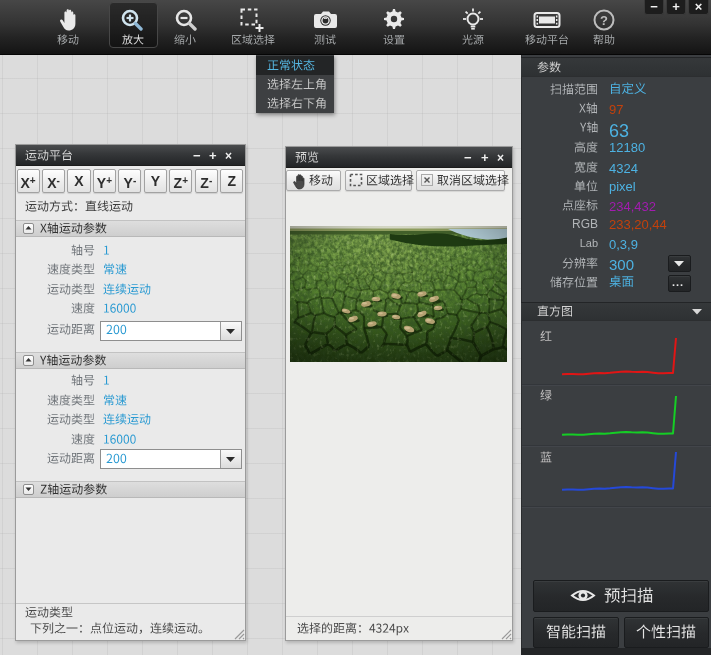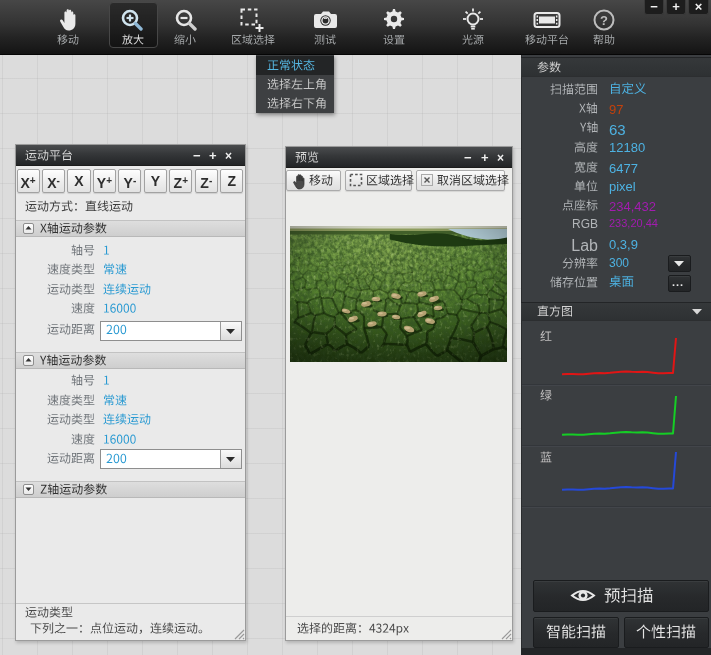--- a/index.html
+++ b/index.html
@@ -1184,51 +1184,51 @@
 <svg style="position:absolute;left:609px;top:82.0px;overflow:visible" width="38" height="16">
     <path transform="translate(0,11.0)" fill="#4db2e2" d="M3 -5.1H9.7V-3.3H3ZM3 -6V-7.9H9.7V-6ZM3 -2.4H9.7V-0.6H3ZM5.7 -10.5C5.6 -10 5.4 -9.3 5.2 -8.8H2V1H3V0.3H9.7V1H10.7V-8.8H6.2C6.4 -9.3 6.6 -9.8 6.8 -10.4ZM15.3 -4.7C15 -2.5 14.3 -0.7 12.9 0.4C13.2 0.6 13.6 0.9 13.7 1C14.6 0.3 15.2 -0.6 15.6 -1.8C16.7 0.4 18.6 0.8 21.2 0.8H24.1C24.2 0.5 24.4 0.1 24.5 -0.2C23.9 -0.1 21.7 -0.1 21.3 -0.1C20.5 -0.1 19.9 -0.2 19.2 -0.3V-2.8H23V-3.7H19.2V-5.7H22.4V-6.7H15.1V-5.7H18.2V-0.6C17.2 -0.9 16.4 -1.7 15.9 -3C16.1 -3.5 16.2 -4 16.2 -4.6ZM17.8 -10.3C18 -10 18.3 -9.5 18.4 -9.1H13.5V-6.4H14.4V-8.2H23V-6.4H24V-9.1H19.5C19.4 -9.5 19 -10.1 18.8 -10.6ZM30.2 -10.2C30.6 -9.3 31.2 -8 31.4 -7.2L32.2 -7.6C32 -8.4 31.4 -9.6 31 -10.6ZM34.9 -9.6C34.1 -7.2 33 -5.1 31.3 -3.4C29.7 -4.9 28.5 -6.9 27.7 -9.1L26.8 -8.8C27.7 -6.5 29 -4.4 30.6 -2.7C29.2 -1.5 27.5 -0.5 25.4 0.2C25.6 0.4 25.9 0.8 26 1C28.1 0.2 29.9 -0.8 31.3 -2C32.7 -0.7 34.4 0.3 36.4 1C36.5 0.7 36.8 0.4 37 0.2C35.1 -0.4 33.4 -1.4 32 -2.7C33.8 -4.5 35 -6.7 35.9 -9.3Z"></path>
   </svg>
 <svg style="position:absolute;left:579px;top:102.0px;overflow:visible" width="19" height="16">
     <path transform="translate(0,10.6)" fill="#b2b5b8" d="M0.2 0H1.4L2.6 -2.4C2.9 -2.8 3.1 -3.3 3.3 -3.8H3.4C3.7 -3.3 3.9 -2.8 4.2 -2.4L5.5 0H6.7L4.1 -4.5L6.5 -8.8H5.3L4.2 -6.6C3.9 -6.1 3.8 -5.8 3.5 -5.3H3.5C3.2 -5.8 3 -6.1 2.8 -6.6L1.6 -8.8H0.4L2.8 -4.5ZM13.2 -3.3H14.8V-0.5H13.2ZM13.2 -4.1V-6.7H14.8V-4.1ZM17.2 -3.3V-0.5H15.7V-3.3ZM17.2 -4.1H15.7V-6.7H17.2ZM14.8 -10.1V-7.5H12.4V1H13.2V0.3H17.2V0.9H18V-7.5H15.7V-10.1ZM7.9 -4C8 -4.1 8.4 -4.2 8.8 -4.2H9.9V-2.4L7.4 -2L7.6 -1.1L9.9 -1.6V0.9H10.7V-1.8L12 -2L12 -2.8L10.7 -2.6V-4.2H11.9V-5H10.7V-6.8H9.9V-5H8.7C9 -5.8 9.4 -6.8 9.7 -7.8H11.9V-8.7H9.9C10 -9.1 10.1 -9.5 10.2 -9.9L9.3 -10.1C9.2 -9.6 9.1 -9.1 9 -8.7H7.5V-7.8H8.8C8.6 -6.9 8.3 -6 8.2 -5.7C8 -5.2 7.8 -4.8 7.6 -4.8C7.7 -4.6 7.8 -4.2 7.9 -4Z"></path>
   </svg>
 <div class="abs" style="left:609px;top:101.5px;font-size:13px;color:#c2410c">97</div>
 <svg style="position:absolute;left:580px;top:121.4px;overflow:visible" width="18" height="16">
     <path transform="translate(0,10.6)" fill="#b2b5b8" d="M2.6 0H3.7V-3.4L6.4 -8.8H5.2L4.1 -6.3C3.8 -5.7 3.5 -5 3.2 -4.4H3.2C2.9 -5 2.6 -5.7 2.3 -6.3L1.2 -8.8H-0L2.6 -3.4ZM12.7 -3.3H14.3V-0.5H12.7ZM12.7 -4.1V-6.7H14.3V-4.1ZM16.7 -3.3V-0.5H15.2V-3.3ZM16.7 -4.1H15.2V-6.7H16.7ZM14.3 -10.1V-7.5H11.9V1H12.7V0.3H16.7V0.9H17.5V-7.5H15.2V-10.1ZM7.4 -4C7.5 -4.1 7.8 -4.2 8.3 -4.2H9.4V-2.4L6.9 -2L7.1 -1.1L9.4 -1.6V0.9H10.2V-1.8L11.5 -2L11.4 -2.8L10.2 -2.6V-4.2H11.4V-5H10.2V-6.8H9.4V-5H8.2C8.5 -5.8 8.9 -6.8 9.2 -7.8H11.4V-8.7H9.4C9.5 -9.1 9.6 -9.5 9.6 -9.9L8.8 -10.1C8.7 -9.6 8.6 -9.1 8.5 -8.7H7V-7.8H8.3C8.1 -6.9 7.8 -6 7.7 -5.7C7.5 -5.2 7.3 -4.8 7.1 -4.8C7.2 -4.6 7.3 -4.2 7.4 -4Z"></path>
   </svg>
-<div class="abs" style="left:609px;top:120.9px;font-size:15px;color:#4db2e2">63</div>
+<div class="abs" style="left:609px;top:120.9px;font-size:18px;color:#4db2e2">63</div>
 <svg style="position:absolute;left:574px;top:140.9px;overflow:visible" width="24" height="16">
     <path transform="translate(0,10.6)" fill="#b2b5b8" d="M3.4 -6.7H8.6V-5.6H3.4ZM2.5 -7.4V-5H9.6V-7.4ZM5.3 -9.9 5.6 -8.8H0.7V-8H11.2V-8.8H6.6C6.5 -9.2 6.3 -9.7 6.2 -10.1ZM1.2 -4.3V0.9H2V-3.5H10V0C10 0.1 9.9 0.2 9.8 0.2C9.6 0.2 9 0.2 8.5 0.2C8.6 0.4 8.8 0.6 8.8 0.9C9.6 0.9 10.1 0.9 10.4 0.8C10.8 0.6 10.9 0.4 10.9 0V-4.3ZM3.4 -2.8V0.3H4.2V-0.3H8.5V-2.8ZM4.2 -2.1H7.7V-1H4.2ZM16.6 -7.7V-6.7H14.7V-5.9H16.6V-3.9H21.3V-5.9H23.2V-6.7H21.3V-7.7H20.4V-6.7H17.5V-7.7ZM20.4 -5.9V-4.7H17.5V-5.9ZM21.1 -2.4C20.6 -1.8 19.8 -1.3 18.9 -0.9C18.1 -1.3 17.4 -1.8 16.9 -2.4ZM14.9 -3.2V-2.4H16.4L16 -2.3C16.5 -1.6 17.2 -1 18 -0.6C16.8 -0.2 15.6 0 14.3 0.1C14.4 0.3 14.6 0.7 14.7 0.9C16.2 0.7 17.6 0.4 18.9 -0.1C20.1 0.4 21.5 0.8 23 1C23.1 0.7 23.4 0.4 23.5 0.2C22.2 0.1 21 -0.2 19.9 -0.6C21 -1.1 21.9 -1.9 22.4 -2.9L21.8 -3.2L21.7 -3.2ZM17.7 -9.9C17.8 -9.6 18 -9.2 18.2 -8.9H13.5V-5.6C13.5 -3.8 13.4 -1.3 12.4 0.6C12.7 0.6 13.1 0.8 13.2 1C14.3 -0.9 14.4 -3.7 14.4 -5.6V-8H23.4V-8.9H19.2C19 -9.3 18.8 -9.8 18.6 -10.1Z"></path>
   </svg>
 <div class="abs" style="left:609px;top:140.4px;font-size:13px;color:#4db2e2">12180</div>
 <svg style="position:absolute;left:574px;top:161.1px;overflow:visible" width="24" height="16">
     <path transform="translate(0,10.6)" fill="#b2b5b8" d="M6.3 -2.3V-0.3C6.3 0.6 6.6 0.8 7.8 0.8C8.1 0.8 9.8 0.8 10 0.8C11.1 0.8 11.4 0.4 11.5 -1.4C11.3 -1.5 10.9 -1.6 10.7 -1.8C10.7 -0.2 10.6 0 10 0C9.6 0 8.2 0 7.9 0C7.3 0 7.2 -0 7.2 -0.4V-2.3ZM5.3 -3.8V-2.8C5.3 -1.9 5 -0.5 0.5 0.4C0.7 0.6 1 0.9 1.1 1.1C5.7 0.1 6.3 -1.6 6.3 -2.8V-3.8ZM2.4 -5V-1.2H3.3V-4.2H8.6V-1.3H9.6V-5ZM5.2 -9.9C5.3 -9.6 5.5 -9.3 5.6 -9H0.9V-6.8H1.8V-8.2H10.2V-6.8H11.1V-9H6.7C6.6 -9.4 6.3 -9.9 6.1 -10.2ZM7.2 -7.8V-7H4.8V-7.8H3.9V-7H2.1V-6.3H3.9V-5.4H4.8V-6.3H7.2V-5.4H8.1V-6.3H9.9V-7H8.1V-7.8ZM16.6 -7.7V-6.7H14.7V-5.9H16.6V-3.9H21.3V-5.9H23.2V-6.7H21.3V-7.7H20.4V-6.7H17.5V-7.7ZM20.4 -5.9V-4.7H17.5V-5.9ZM21.1 -2.4C20.6 -1.8 19.8 -1.3 18.9 -0.9C18.1 -1.3 17.4 -1.8 16.9 -2.4ZM14.9 -3.2V-2.4H16.4L16 -2.3C16.5 -1.6 17.2 -1 18 -0.6C16.8 -0.2 15.6 0 14.3 0.1C14.4 0.3 14.6 0.7 14.7 0.9C16.2 0.7 17.6 0.4 18.9 -0.1C20.1 0.4 21.5 0.8 23 1C23.1 0.7 23.4 0.4 23.5 0.2C22.2 0.1 21 -0.2 19.9 -0.6C21 -1.1 21.9 -1.9 22.4 -2.9L21.8 -3.2L21.7 -3.2ZM17.7 -9.9C17.8 -9.6 18 -9.2 18.2 -8.9H13.5V-5.6C13.5 -3.8 13.4 -1.3 12.4 0.6C12.7 0.6 13.1 0.8 13.2 1C14.3 -0.9 14.4 -3.7 14.4 -5.6V-8H23.4V-8.9H19.2C19 -9.3 18.8 -9.8 18.6 -10.1Z"></path>
   </svg>
-<div class="abs" style="left:609px;top:160.6px;font-size:13px;color:#4db2e2">6477</div>
+<div class="abs" style="left:609px;top:160.6px;font-size:13px;color:#4db2e2">4324</div>
 <svg style="position:absolute;left:574px;top:179.8px;overflow:visible" width="24" height="16">
     <path transform="translate(0,10.6)" fill="#b2b5b8" d="M2.7 -5.2H5.5V-3.9H2.7ZM6.4 -5.2H9.4V-3.9H6.4ZM2.7 -7.2H5.5V-6H2.7ZM6.4 -7.2H9.4V-6H6.4ZM8.5 -10C8.2 -9.4 7.7 -8.6 7.3 -8H4.4L4.9 -8.2C4.6 -8.7 4.1 -9.5 3.6 -10L2.8 -9.7C3.3 -9.2 3.7 -8.5 4 -8H1.8V-3.2H5.5V-2H0.6V-1.2H5.5V0.9H6.4V-1.2H11.4V-2H6.4V-3.2H10.3V-8H8.3C8.7 -8.5 9.1 -9.1 9.5 -9.7ZM16.4 -7.9V-7H23V-7.9ZM17.2 -6.1C17.6 -4.4 17.9 -2.2 18 -1L18.9 -1.2C18.8 -2.4 18.4 -4.6 18 -6.3ZM18.8 -9.9C19.1 -9.3 19.3 -8.5 19.4 -8L20.3 -8.3C20.2 -8.8 19.9 -9.6 19.7 -10.2ZM15.9 -0.4V0.5H23.5V-0.4H21C21.4 -2 21.9 -4.4 22.2 -6.2L21.3 -6.4C21.1 -4.6 20.6 -2 20.1 -0.4ZM15.4 -10C14.8 -8.2 13.6 -6.4 12.5 -5.2C12.6 -5 12.9 -4.6 13 -4.4C13.4 -4.8 13.8 -5.3 14.2 -5.8V0.9H15.1V-7.2C15.5 -8 15.9 -8.9 16.3 -9.8Z"></path>
   </svg>
 <div class="abs" style="left:609px;top:179.3px;font-size:13px;color:#4db2e2">pixel</div>
 <svg style="position:absolute;left:562px;top:199.3px;overflow:visible" width="36" height="16">
     <path transform="translate(0,10.6)" fill="#b2b5b8" d="M2.8 -5.6H9.1V-3.4H2.8ZM4.1 -1.5C4.2 -0.8 4.3 0.3 4.3 0.9L5.2 0.7C5.2 0.2 5.1 -0.8 4.9 -1.6ZM6.6 -1.5C6.9 -0.8 7.3 0.2 7.4 0.8L8.3 0.6C8.1 0 7.8 -1 7.4 -1.7ZM9 -1.6C9.6 -0.9 10.3 0.2 10.6 0.9L11.4 0.5C11.1 -0.2 10.4 -1.2 9.8 -1.9ZM2.1 -1.9C1.8 -1 1.1 0 0.5 0.6L1.3 0.9C2 0.3 2.6 -0.7 3 -1.6ZM2 -6.4V-2.6H10V-6.4H6.4V-8H10.9V-8.8H6.4V-10.1H5.5V-6.4ZM21.1 -7.3C20.8 -5.8 20.2 -4.7 19.3 -4V-7.5H18.4V-2.7H15.1V-1.9H18.4V-0.1H14.3V0.6H23.4V-0.1H19.3V-1.9H22.7V-2.7H19.3V-3.9C19.5 -3.8 19.8 -3.5 19.9 -3.4C20.4 -3.8 20.8 -4.3 21.2 -5C21.8 -4.4 22.5 -3.7 22.9 -3.3L23.4 -3.9C23 -4.4 22.2 -5.1 21.5 -5.7C21.7 -6.1 21.8 -6.6 21.9 -7.2ZM16.2 -7.3C15.9 -5.8 15.4 -4.5 14.4 -3.8C14.6 -3.6 14.9 -3.4 15.1 -3.3C15.6 -3.7 16 -4.3 16.4 -5C16.8 -4.5 17.4 -3.9 17.7 -3.6L18.2 -4.2C17.9 -4.6 17.2 -5.2 16.7 -5.7C16.8 -6.2 16.9 -6.6 17 -7.2ZM17.8 -9.9C18 -9.6 18.2 -9.2 18.4 -8.8H13.3V-5.5C13.3 -3.7 13.3 -1.3 12.3 0.4C12.5 0.5 12.9 0.8 13.1 0.9C14.1 -0.9 14.2 -3.6 14.2 -5.5V-8H23.4V-8.8H19.4C19.2 -9.2 18.9 -9.8 18.6 -10.2ZM29.6 -9.2V-8.3H34.8V-9.2ZM33.3 -3.9C33.9 -2.7 34.5 -1.1 34.7 -0.2L35.5 -0.5C35.3 -1.4 34.7 -3 34.1 -4.1ZM29.9 -4.1C29.6 -2.8 29 -1.5 28.4 -0.7C28.6 -0.6 28.9 -0.3 29.1 -0.2C29.7 -1.1 30.3 -2.5 30.7 -3.9ZM29.1 -6.3V-5.4H31.6V-0.2C31.6 -0.1 31.6 -0 31.4 0C31.2 0 30.7 0 30.1 -0C30.2 0.3 30.3 0.6 30.3 0.9C31.2 0.9 31.7 0.9 32.1 0.7C32.4 0.6 32.5 0.3 32.5 -0.2V-5.4H35.5V-6.3ZM26.4 -10.1V-7.5H24.6V-6.7H26.2C25.8 -5.2 25.1 -3.5 24.3 -2.6C24.5 -2.4 24.7 -2 24.8 -1.7C25.4 -2.5 26 -3.8 26.4 -5.1V0.9H27.3V-5.3C27.7 -4.7 28.2 -4 28.4 -3.6L28.9 -4.3C28.7 -4.7 27.7 -6 27.3 -6.4V-6.7H28.9V-7.5H27.3V-10.1Z"></path>
   </svg>
 <div class="abs" style="left:609px;top:198.8px;font-size:13px;color:#a21caf">234,432</div>
-<div class="abs" style="left:609px;top:217.0px;font-size:11px;color:#a21caf">233,20,44</div>
+<div class="abs" style="left:609px;top:217.0px;font-size:13px;color:#c2410c">233,20,44</div>
 <div class="abs" style="left:609px;top:236.5px;font-size:13px;color:#4db2e2">0,3,9</div>
 <svg style="position:absolute;left:562px;top:256.5px;overflow:visible" width="36" height="16">
     <path transform="translate(0,10.6)" fill="#b2b5b8" d="M8.1 -9.9 7.2 -9.5C8.1 -7.8 9.5 -5.8 10.8 -4.7C11 -5 11.3 -5.3 11.5 -5.5C10.3 -6.4 8.8 -8.2 8.1 -9.9ZM3.9 -9.8C3.2 -8 2 -6.3 0.5 -5.3C0.7 -5.1 1.1 -4.8 1.3 -4.6C1.6 -4.9 1.9 -5.2 2.2 -5.5V-4.7H4.6C4.3 -2.6 3.6 -0.7 0.8 0.2C1 0.4 1.2 0.8 1.3 1C4.4 -0.1 5.2 -2.3 5.5 -4.7H8.8C8.6 -1.7 8.5 -0.5 8.2 -0.2C8 -0 7.9 -0 7.6 -0C7.4 -0 6.6 -0 5.8 -0.1C6 0.2 6.1 0.5 6.1 0.8C6.9 0.9 7.6 0.9 8 0.8C8.4 0.8 8.7 0.7 9 0.4C9.4 -0.1 9.6 -1.4 9.7 -5.1C9.7 -5.2 9.7 -5.5 9.7 -5.5H2.3C3.3 -6.6 4.2 -8 4.8 -9.6ZM17 -7.6C17 -6.4 16.8 -4.9 16.5 -4L17.2 -3.8C17.5 -4.8 17.7 -6.4 17.6 -7.6ZM18.3 -10V-5.5C18.3 -3.3 18.1 -1.2 16.1 0.3C16.3 0.5 16.5 0.8 16.7 0.9C18.8 -0.8 19.1 -3.1 19.1 -5.5V-10ZM13.1 -7.4C13.3 -6.8 13.5 -5.9 13.5 -5.4L14.2 -5.5C14.1 -6.1 14 -6.9 13.7 -7.5ZM19.9 -7.4C20.1 -6.7 20.3 -5.9 20.3 -5.4L21 -5.5C21 -6.1 20.8 -6.9 20.5 -7.5ZM13.7 -9.8C13.9 -9.4 14.1 -8.9 14.2 -8.5H12.6V-7.7H16.4V-8.5H15.1C15 -8.9 14.7 -9.5 14.4 -10ZM12.7 -3.1V-2.4H14.1C14 -1.4 13.8 -0.3 12.7 0.4C12.9 0.5 13.1 0.8 13.2 1C14.5 0.1 14.8 -1.2 14.9 -2.4H16.4V-3.1H15V-4.6H16.5V-5.3H15.5C15.7 -5.9 15.9 -6.7 16.1 -7.4L15.4 -7.6C15.3 -6.9 15 -6 14.8 -5.3H12.5V-4.6H14.1V-3.1ZM20.5 -9.8C20.8 -9.4 21 -8.9 21.2 -8.5H19.5V-7.7H23.4V-8.5H22C21.9 -9 21.6 -9.6 21.3 -10.1ZM19.5 -2.8V-2H21V1H21.9V-2H23.4V-2.8H21.9V-4.5H23.5V-5.3H22.4C22.6 -5.9 22.9 -6.7 23.1 -7.4L22.3 -7.6C22.2 -6.9 21.9 -5.9 21.7 -5.3H19.3V-4.5H21V-2.8ZM33.9 -7.7C33.5 -7.2 32.8 -6.6 32.2 -6.2L32.9 -5.7C33.5 -6.1 34.2 -6.7 34.7 -7.3ZM24.7 -4 25.1 -3.3C25.9 -3.7 26.9 -4.2 27.8 -4.7L27.6 -5.4C26.6 -4.9 25.4 -4.4 24.7 -4ZM25 -7.2C25.7 -6.8 26.5 -6.2 26.8 -5.8L27.5 -6.3C27.1 -6.7 26.3 -7.3 25.6 -7.7ZM32.1 -4.9C33 -4.4 34 -3.7 34.5 -3.2L35.2 -3.7C34.6 -4.2 33.6 -4.9 32.8 -5.4ZM24.6 -2.4V-1.6H29.5V1H30.5V-1.6H35.4V-2.4H30.5V-3.4H29.5V-2.4ZM29.2 -9.9C29.4 -9.7 29.6 -9.3 29.8 -9H24.9V-8.2H29.3C28.9 -7.6 28.5 -7.1 28.3 -6.9C28.2 -6.7 28 -6.6 27.8 -6.6C27.9 -6.4 28 -6 28.1 -5.8C28.2 -5.9 28.5 -5.9 29.9 -6C29.3 -5.4 28.8 -5 28.5 -4.8C28.1 -4.5 27.8 -4.2 27.6 -4.2C27.7 -4 27.8 -3.6 27.8 -3.4C28.1 -3.5 28.5 -3.6 31.6 -3.9C31.8 -3.6 31.9 -3.4 32 -3.2L32.7 -3.6C32.4 -4.1 31.8 -5 31.3 -5.6L30.6 -5.3C30.8 -5.1 31 -4.8 31.2 -4.5L29.1 -4.4C30.1 -5.2 31.2 -6.3 32.1 -7.4L31.4 -7.8C31.2 -7.5 30.9 -7.1 30.6 -6.8L29.1 -6.7C29.4 -7.1 29.8 -7.6 30.2 -8.2H35.3V-9H30.8C30.7 -9.3 30.4 -9.8 30.1 -10.2Z"></path>
   </svg>
-<div class="abs" style="left:609px;top:256.0px;font-size:12px;color:#4db2e2">300</div>
+<div class="abs" style="left:609px;top:256.0px;font-size:15px;color:#4db2e2">300</div>
 <svg style="position:absolute;left:550px;top:275.9px;overflow:visible" width="48" height="16">
     <path transform="translate(0,10.6)" fill="#b2b5b8" d="M3.5 -9C4 -8.5 4.6 -7.7 4.8 -7.3L5.5 -7.7C5.2 -8.2 4.6 -8.9 4.1 -9.4ZM5.7 -6.4V-5.6H7.9C7.2 -4.8 6.3 -4.1 5.3 -3.5C5.5 -3.4 5.8 -3 5.9 -2.9C6.2 -3 6.5 -3.3 6.8 -3.5V0.9H7.6V0.3H10.2V0.9H11V-4.3H7.8C8.2 -4.7 8.7 -5.2 9 -5.6H11.5V-6.4H9.7C10.4 -7.3 10.9 -8.4 11.4 -9.5L10.6 -9.7C10.4 -9.1 10.1 -8.6 9.8 -8.1V-8.7H8.4V-10.1H7.6V-8.7H6V-7.9H7.6V-6.4ZM8.4 -7.9H9.7C9.4 -7.4 9 -6.9 8.7 -6.4H8.4ZM7.6 -1.7H10.2V-0.4H7.6ZM7.6 -2.4V-3.6H10.2V-2.4ZM4.2 0.5C4.3 0.3 4.6 0.1 6.3 -0.9C6.3 -1.1 6.1 -1.4 6.1 -1.7L4.9 -1V-6.3H3V-5.4H4.2V-1.1C4.2 -0.6 3.9 -0.3 3.7 -0.2C3.9 -0 4.1 0.3 4.2 0.5ZM2.6 -10.1C2.1 -8.3 1.2 -6.4 0.3 -5.2C0.4 -5 0.7 -4.5 0.7 -4.4C1.1 -4.8 1.4 -5.3 1.7 -5.8V0.9H2.5V-7.4C2.8 -8.2 3.1 -9 3.4 -9.9ZM19.4 -4.2V-3.2H16V-2.4H19.4V-0.1C19.4 0 19.3 0.1 19.1 0.1C18.9 0.1 18.2 0.1 17.4 0.1C17.5 0.3 17.6 0.7 17.7 0.9C18.7 0.9 19.4 0.9 19.8 0.8C20.2 0.7 20.3 0.4 20.3 -0.1V-2.4H23.5V-3.2H20.3V-3.9C21.1 -4.4 22.1 -5.2 22.7 -5.9L22.2 -6.3L22 -6.3H17V-5.5H21.1C20.6 -5 20 -4.5 19.4 -4.2ZM16.6 -10.1C16.5 -9.6 16.3 -9 16.1 -8.5H12.8V-7.6H15.7C15 -6 13.8 -4.4 12.4 -3.4C12.5 -3.2 12.7 -2.8 12.8 -2.6C13.3 -3 13.8 -3.4 14.3 -3.8V0.9H15.2V-4.9C15.8 -5.8 16.3 -6.7 16.7 -7.6H23.3V-8.5H17.1C17.3 -9 17.4 -9.4 17.5 -9.9ZM28.4 -7.9V-7H35V-7.9ZM29.2 -6.1C29.6 -4.4 29.9 -2.2 30 -1L30.9 -1.2C30.8 -2.4 30.4 -4.6 30 -6.3ZM30.8 -9.9C31.1 -9.3 31.3 -8.5 31.4 -8L32.3 -8.3C32.2 -8.8 31.9 -9.6 31.7 -10.2ZM27.9 -0.4V0.5H35.5V-0.4H33C33.4 -2 33.9 -4.4 34.2 -6.2L33.3 -6.4C33.1 -4.6 32.6 -2 32.1 -0.4ZM27.4 -10C26.8 -8.2 25.6 -6.4 24.5 -5.2C24.6 -5 24.9 -4.6 25 -4.4C25.4 -4.8 25.8 -5.3 26.2 -5.8V0.9H27.1V-7.2C27.5 -8 27.9 -8.9 28.3 -9.8ZM43.8 -9H45.8V-7.9H43.8ZM41 -9H43V-7.9H41ZM38.3 -9H40.2V-7.9H38.3ZM38.3 -5.1V-0.1H36.7V0.6H47.3V-0.1H45.7V-5.1H41.9L42.1 -5.8H47.1V-6.5H42.2L42.4 -7.2H46.7V-9.6H37.4V-7.2H41.4L41.4 -6.5H36.8V-5.8H41.2L41.1 -5.1ZM39.1 -0.1V-0.8H44.8V-0.1ZM39.1 -3.3H44.8V-2.6H39.1ZM39.1 -3.8V-4.5H44.8V-3.8ZM39.1 -2.1H44.8V-1.4H39.1Z"></path>
   </svg>
 <svg style="position:absolute;left:609px;top:275.4px;overflow:visible" width="25" height="16">
     <path transform="translate(0,11.0)" fill="#4db2e2" d="M3 -5.6H9.5V-4.7H3ZM3 -7.3H9.5V-6.3H3ZM2 -8V-3.9H5.8V-3.1H0.7V-2.3H4.9C3.8 -1.2 2 -0.3 0.5 0.1C0.7 0.3 0.9 0.6 1.1 0.9C2.7 0.3 4.6 -0.8 5.8 -2.1V1H6.7V-2.1C7.8 -0.8 9.7 0.3 11.4 0.8C11.6 0.6 11.8 0.2 12 0C10.4 -0.4 8.6 -1.2 7.5 -2.3H11.8V-3.1H6.7V-3.9H10.5V-8H6.6V-8.8H11.3V-9.6H6.6V-10.5H5.6V-8ZM17.4 -4.2H20V-2.8H17.4ZM17.4 -4.9V-6.3H20V-4.9ZM17.4 -2H20V-0.5H17.4ZM13.2 -9.7V-8.8H18.1C18 -8.3 17.8 -7.7 17.7 -7.2H13.8V1H14.7V0.3H22.8V1H23.7V-7.2H18.7L19.1 -8.8H24.3V-9.7ZM14.7 -0.5V-6.3H16.5V-0.5ZM22.8 -0.5H20.9V-6.3H22.8Z"></path>
   </svg>
 <div class="abs" style="right:113px;top:217.0px;font-size:12px;color:#b2b5b8">RGB</div>
-<div class="abs" style="right:113px;top:236.5px;font-size:16px;color:#b2b5b8">Lab</div>
+<div class="abs" style="right:113px;top:236.5px;font-size:11px;color:#b2b5b8">Lab</div>
 <div class="dkbtn" style="left:668px;top:255px;width:23px;height:17px"></div>
 <svg class="abs" style="left:674px;top:261px" width="11" height="6">
     <polygon points="0,0 10,0 5,5.5" fill="#e8e8e8"></polygon>
   </svg>
 <div class="dkbtn" style="left:668px;top:275px;width:23px;height:17px"></div>
 <div class="abs" style="left:672px;top:276px;width:17px;color:#e8e8e8;font-size:11px;font-weight:bold;letter-spacing:1px">...</div>
 <div class="abs" style="left:521px;top:302px;width:190px;height:19px;background:linear-gradient(#35383a,#2e3133);border-top:1px solid #232527;border-bottom:1px solid #2c2e30"></div>
 <svg style="position:absolute;left:537px;top:305px;overflow:visible" width="36" height="16">
     <path transform="translate(0,10.6)" fill="#d2d2d2" d="M2.3 -7.3V-0.3H0.6V0.5H11.5V-0.3H9.8V-7.3H6L6.2 -8.2H11.1V-9H6.3L6.5 -10L5.5 -10.1L5.4 -9H0.9V-8.2H5.3L5.1 -7.3ZM3.1 -4.8H8.9V-3.8H3.1ZM3.1 -5.5V-6.5H8.9V-5.5ZM3.1 -3.1H8.9V-2.1H3.1ZM3.1 -0.3V-1.4H8.9V-0.3ZM17.3 -9.8C17.6 -9.3 18 -8.5 18.1 -8H12.8V-7.1H16.1C15.9 -4.4 15.6 -1.3 12.6 0.3C12.8 0.4 13.1 0.8 13.2 1C15.5 -0.2 16.4 -2.2 16.8 -4.3H21.1C20.9 -1.6 20.6 -0.5 20.3 -0.1C20.1 -0 20 0 19.7 0C19.4 0 18.6 -0 17.7 -0.1C17.9 0.2 18 0.5 18 0.8C18.8 0.9 19.6 0.9 20 0.8C20.5 0.8 20.8 0.7 21.1 0.4C21.5 -0.1 21.8 -1.4 22 -4.8C22 -4.9 22.1 -5.2 22.1 -5.2H16.9C17 -5.8 17 -6.5 17.1 -7.1H23.2V-8H18.2L19 -8.4C18.9 -8.9 18.5 -9.6 18.1 -10.2ZM28.5 -3.3C29.5 -3.1 30.7 -2.7 31.4 -2.4L31.7 -3C31.1 -3.3 29.8 -3.7 28.9 -3.9ZM27.3 -1.8C29 -1.6 31 -1.1 32.2 -0.7L32.6 -1.4C31.4 -1.8 29.3 -2.3 27.7 -2.4ZM25 -9.6V1H25.9V0.5H34.1V1H35V-9.6ZM25.9 -0.3V-8.7H34.1V-0.3ZM29 -8.5C28.4 -7.5 27.3 -6.6 26.3 -6C26.5 -5.8 26.8 -5.6 26.9 -5.4C27.3 -5.7 27.7 -6 28 -6.3C28.4 -5.9 28.8 -5.5 29.3 -5.2C28.3 -4.7 27.2 -4.4 26.1 -4.2C26.2 -4 26.4 -3.6 26.5 -3.4C27.7 -3.7 29 -4.1 30.1 -4.8C31.1 -4.2 32.2 -3.8 33.4 -3.6C33.5 -3.8 33.7 -4.1 33.9 -4.2C32.8 -4.4 31.8 -4.8 30.8 -5.2C31.7 -5.8 32.5 -6.5 33 -7.3L32.5 -7.6L32.3 -7.5H29.2C29.4 -7.8 29.6 -8 29.7 -8.2ZM28.5 -6.8 28.6 -6.8H31.7C31.3 -6.4 30.7 -6 30.1 -5.6C29.5 -5.9 28.9 -6.3 28.5 -6.8Z"></path>
   </svg>

